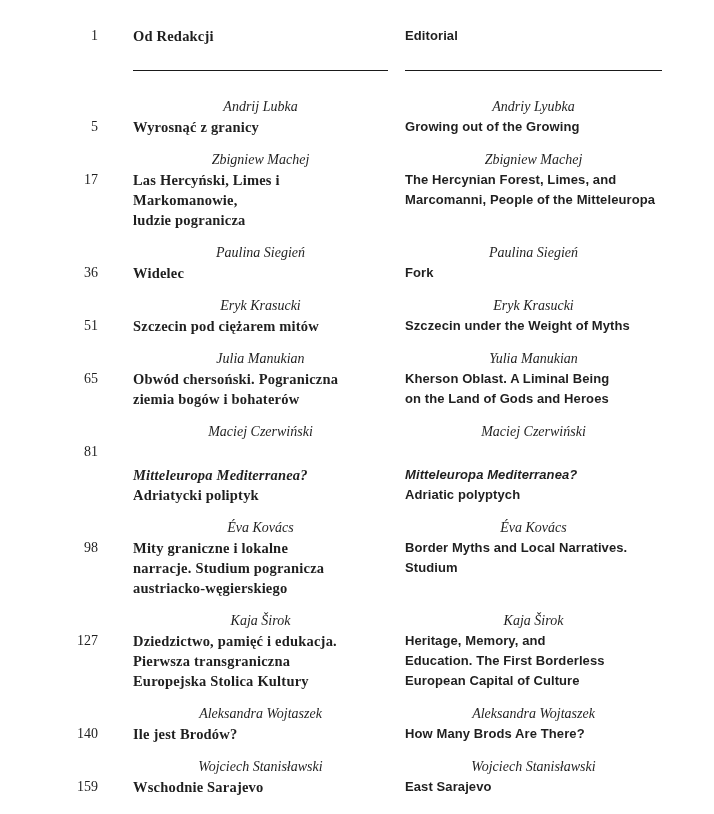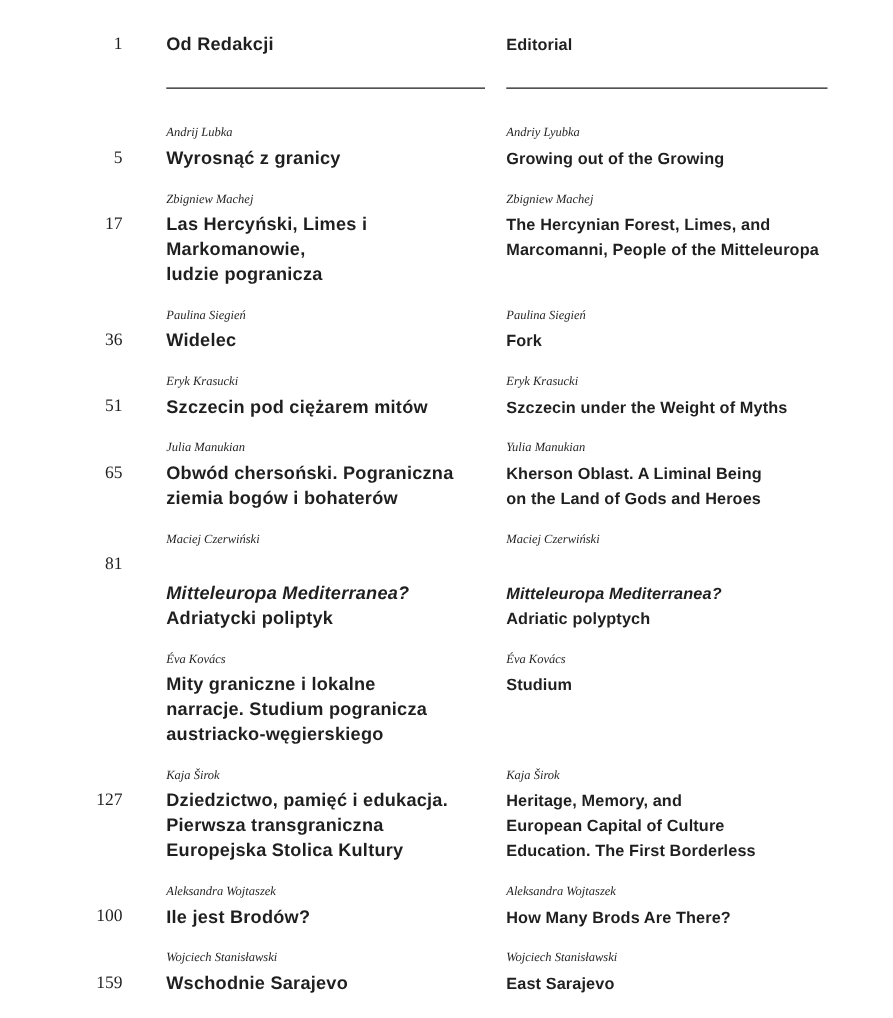--- a/index.html
+++ b/index.html
@@ -28,25 +28,26 @@
     text-align: right;
     font-family: "Liberation Serif", serif;
     font-size: 14px;
     line-height: 20px;
   }
   .cell-pl { grid-column: 3; }
   .cell-en { grid-column: 5; }
   .author {
     font-family: "Liberation Serif", serif;
     font-style: italic;
-    font-size: 10px;
-    line-height: 20px;
+    font-size: 14px;
+    line-height: 20px;
+    text-align: center;
   }
   .pl-title {
-    font-family: Liberation Sans, sans-serif;
+    font-family: Liberation Serif, serif;
     font-weight: bold;
     font-size: 14.5px;
     line-height: 20px;
     letter-spacing: 0.2px;
   }
   .en-title {
     font-family: Liberation Sans, sans-serif;
     font-weight: bold;
     font-size: 13px;
     line-height: 20px;
@@ -187,31 +188,35 @@
     <div class="cell-en">
       <div class="author en-author">Maciej Czerwiński</div>
       <div class="en-titles">
             <div class="en-title italic">Mitteleuropa Mediterranea?</div>
             <div class="en-title">Adriatic polyptych</div>
           </div>
     </div>
   </div>
 
   <div class="row entry">
+    <div class="cell-num">
+      <span class="num">98</span>
+    </div>
     <div class="cell-pl">
       <div class="author pl-author">Éva Kovács</div>
       <div class="pl-titles">
             <div class="pl-title">Mity graniczne i lokalne</div>
             <div class="pl-title">narracje. Studium pogranicza</div>
             <div class="pl-title">austriacko-węgierskiego</div>
           </div>
     </div>
     <div class="cell-en">
       <div class="author en-author">Éva Kovács</div>
       <div class="en-titles">
+            <div class="en-title">Border Myths and Local Narratives.</div>
             <div class="en-title">Studium</div>
           </div>
     </div>
   </div>
 
   <div class="row entry">
     <div class="cell-num">
       <span class="num">127</span>
     </div>
     <div class="cell-pl">
@@ -219,29 +224,29 @@
       <div class="pl-titles">
             <div class="pl-title">Dziedzictwo, pamięć i edukacja.</div>
             <div class="pl-title">Pierwsza transgraniczna</div>
             <div class="pl-title">Europejska Stolica Kultury</div>
           </div>
     </div>
     <div class="cell-en">
       <div class="author en-author">Kaja Širok</div>
       <div class="en-titles">
             <div class="en-title">Heritage, Memory, and</div>
+            <div class="en-title">Education. The First Borderless</div>
             <div class="en-title">European Capital of Culture</div>
-            <div class="en-title">Education. The First Borderless</div>
-          </div>
-    </div>
-  </div>
-
-  <div class="row entry">
-    <div class="cell-num">
-      <span class="num">100</span>
+          </div>
+    </div>
+  </div>
+
+  <div class="row entry">
+    <div class="cell-num">
+      <span class="num">140</span>
     </div>
     <div class="cell-pl">
       <div class="author pl-author">Aleksandra Wojtaszek</div>
       <div class="pl-titles">
             <div class="pl-title">Ile jest Brodów?</div>
           </div>
     </div>
     <div class="cell-en">
       <div class="author en-author">Aleksandra Wojtaszek</div>
       <div class="en-titles">

